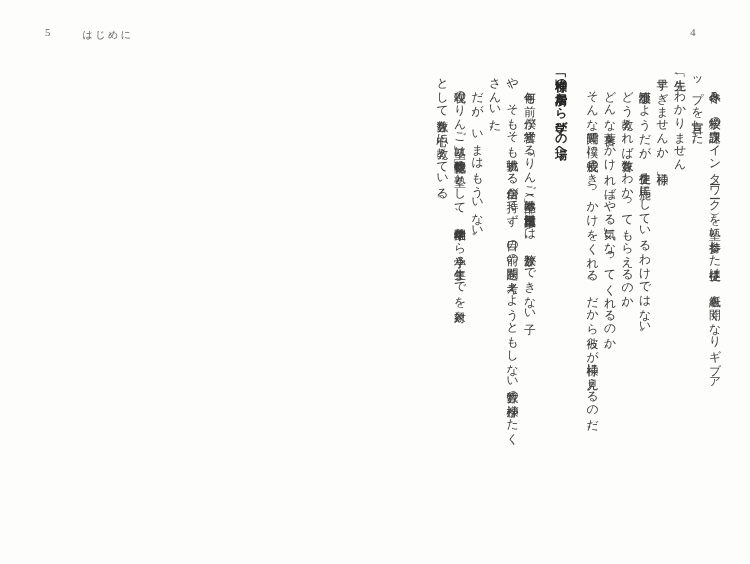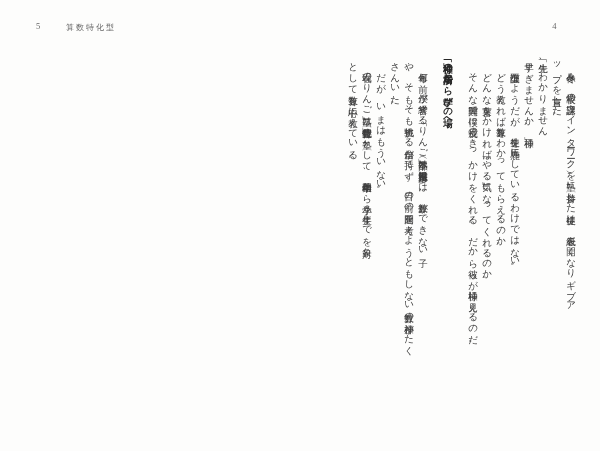--- a/index.html
+++ b/index.html
@@ -52,21 +52,21 @@
     margin-right:11px;margin-left:11px;
   }
 </style>
 </head>
 <body>
 
 <div class="spread">
 
   <section class="page page-left">
     <span class="folio folio-left">5</span>
-    <span class="running-title">算数特化型</span>
+    <span class="running-title">はじめに</span>
 
   </section>
 
   <section class="page page-right">
     <span class="folio folio-right">4</span>
     <div class="vtext vtext-right">
         <p class="line indent">冬休み、学校の課題（ウインターワーク）を塾に持参した生徒は、表紙を開くなりギブア</p>
         <p class="line">ップを宣言した。</p>
         <p class="line">「先生、わかりません</p>
         <p class="line">早すぎませんか、神様」</p>

